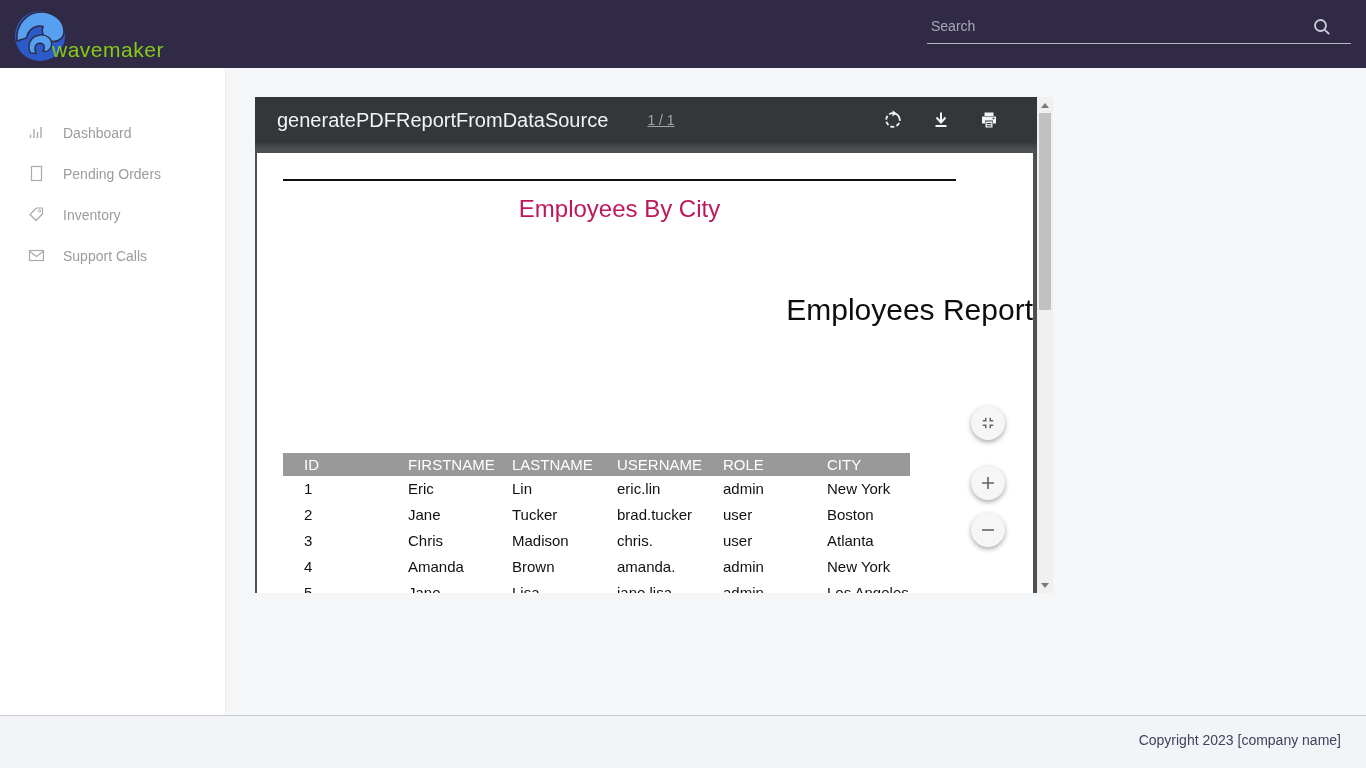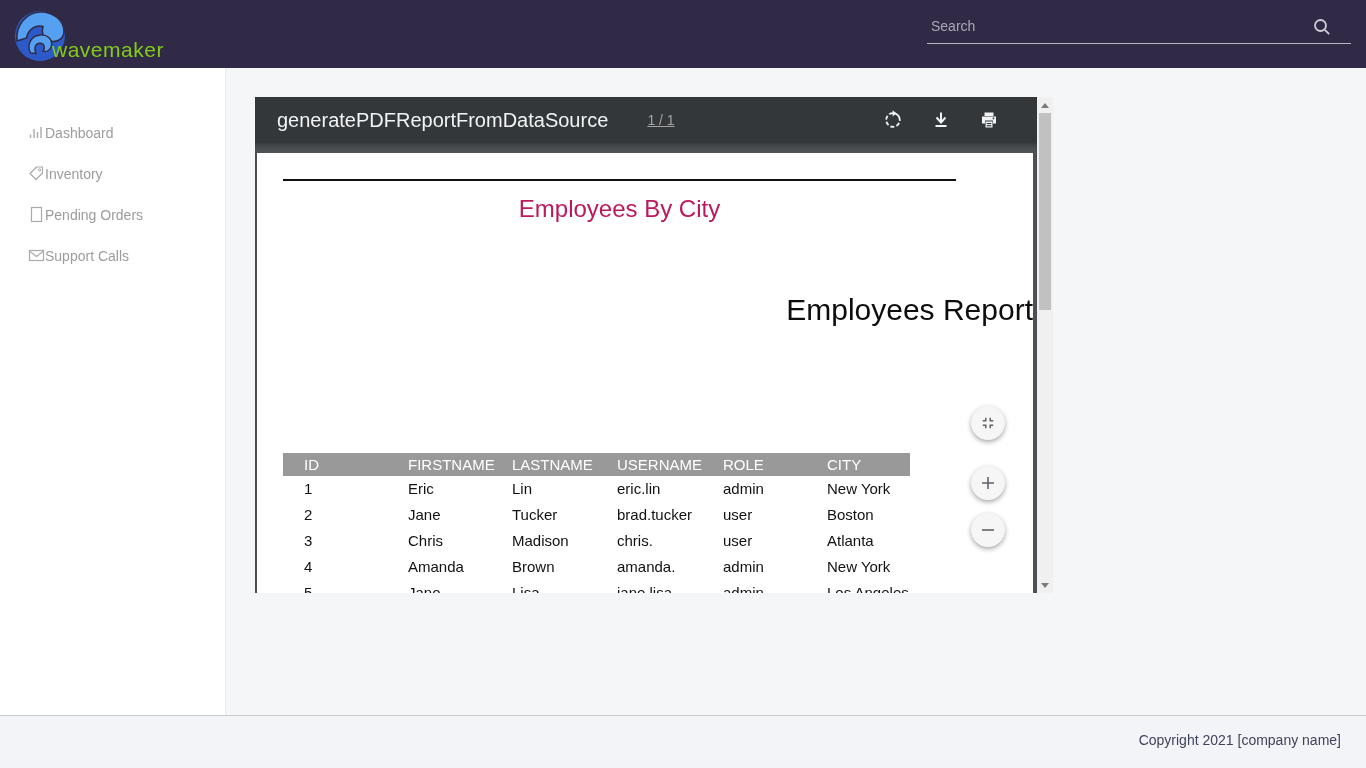--- a/index.html
+++ b/index.html
@@ -19,21 +19,21 @@
                   font-size:14px; font-family:"Liberation Sans", sans-serif; padding:0 30px 6px 4px; }
   .search-input::placeholder { color:#aaa7b8; opacity:1; }
   .search-icon { position:absolute; right:20px; top:4px; cursor:pointer; }
 
   
   .sidebar { position:absolute; left:0; top:68px; width:226px; height:647px;
              background:#ffffff; border-right:1px solid #ececec; padding-top:44px; }
   .side-item { display:flex; align-items:center; height:41px; padding-left:28px;
                cursor:pointer; }
   .side-item .icon { width:17px; height:17px; display:flex; align-items:center; }
-  .side-item .label { font-size:14px; color:#9c9c9c; }
+  .side-item .label { margin-left:18px; font-size:14px; color:#9c9c9c; }
 
   
   .main { position:absolute; left:227px; top:68px; width:1139px; height:647px; }
   .pdf-viewer { position:absolute; left:28px; top:29px; width:798px; height:496px; }
   .pdf-left { position:absolute; left:0; top:0; width:782px; height:496px; }
   .pdf-toolbar { position:absolute; left:0; top:0; width:782px; height:46px;
                  background:#33373a; display:flex; align-items:center; }
   .pdf-title { position:absolute; left:22px; top:0; line-height:46px; color:#f1f3f4;
                font-size:20px; font-weight:500; }
   .pdf-pageinfo { position:absolute; left:15px; width:100%; text-align:center;
@@ -121,34 +121,34 @@
         <line x1="9.5" y1="14" x2="9.5" y2="8" stroke="#aaa" stroke-width="1.4"></line>
         <line x1="13" y1="14" x2="13" y2="3" stroke="#aaa" stroke-width="1.4"></line>
       </svg>
     </span>
     <span class="label">Dashboard</span>
   </div>
 
   <div class="side-item">
     <span class="icon">
       <svg width="17" height="17" viewBox="0 0 17 17">
+        <rect x="3.5" y="1.5" width="10" height="14" fill="none" stroke="#aaa" stroke-width="1.2"></rect>
+      </svg>
+    </span>
+    <span class="label">Pending Orders</span>
+  </div>
+
+  <div class="side-item">
+    <span class="icon">
+      <svg width="17" height="17" viewBox="0 0 17 17">
         <path d="M2 8.5 L8.5 2 L14.5 2 L14.5 8 L8 14.5 Z" fill="none" stroke="#aaa" stroke-width="1.2" stroke-linejoin="round"></path>
         <circle cx="11.6" cy="4.9" r="1.1" fill="none" stroke="#aaa" stroke-width="1"></circle>
       </svg>
     </span>
     <span class="label">Inventory</span>
-  </div>
-
-  <div class="side-item">
-    <span class="icon">
-      <svg width="17" height="17" viewBox="0 0 17 17">
-        <rect x="3.5" y="1.5" width="10" height="14" fill="none" stroke="#aaa" stroke-width="1.2"></rect>
-      </svg>
-    </span>
-    <span class="label">Pending Orders</span>
   </div>
 
   <div class="side-item">
     <span class="icon">
       <svg width="17" height="17" viewBox="0 0 17 17">
         <rect x="1.5" y="3.5" width="14" height="10" fill="none" stroke="#aaa" stroke-width="1.2"></rect>
         <path d="M2 4.5 L8.5 9.5 L15 4.5" fill="none" stroke="#aaa" stroke-width="1.2"></path>
       </svg>
     </span>
     <span class="label">Support Calls</span>
@@ -273,14 +273,14 @@
     </svg>
   </div>
   <div class="fab fab-minus">
     <svg width="16" height="16" viewBox="0 0 16 16">
       <path d="M2 8 H14" stroke="#5f6368" stroke-width="1.6"></path>
     </svg>
   </div>
 </div>
 
 <div class="app-footer">
-  <span class="copyright">Copyright 2021 [company name]</span>
+  <span class="copyright">Copyright 2023 [company name]</span>
 </div>
 
 </body></html>

